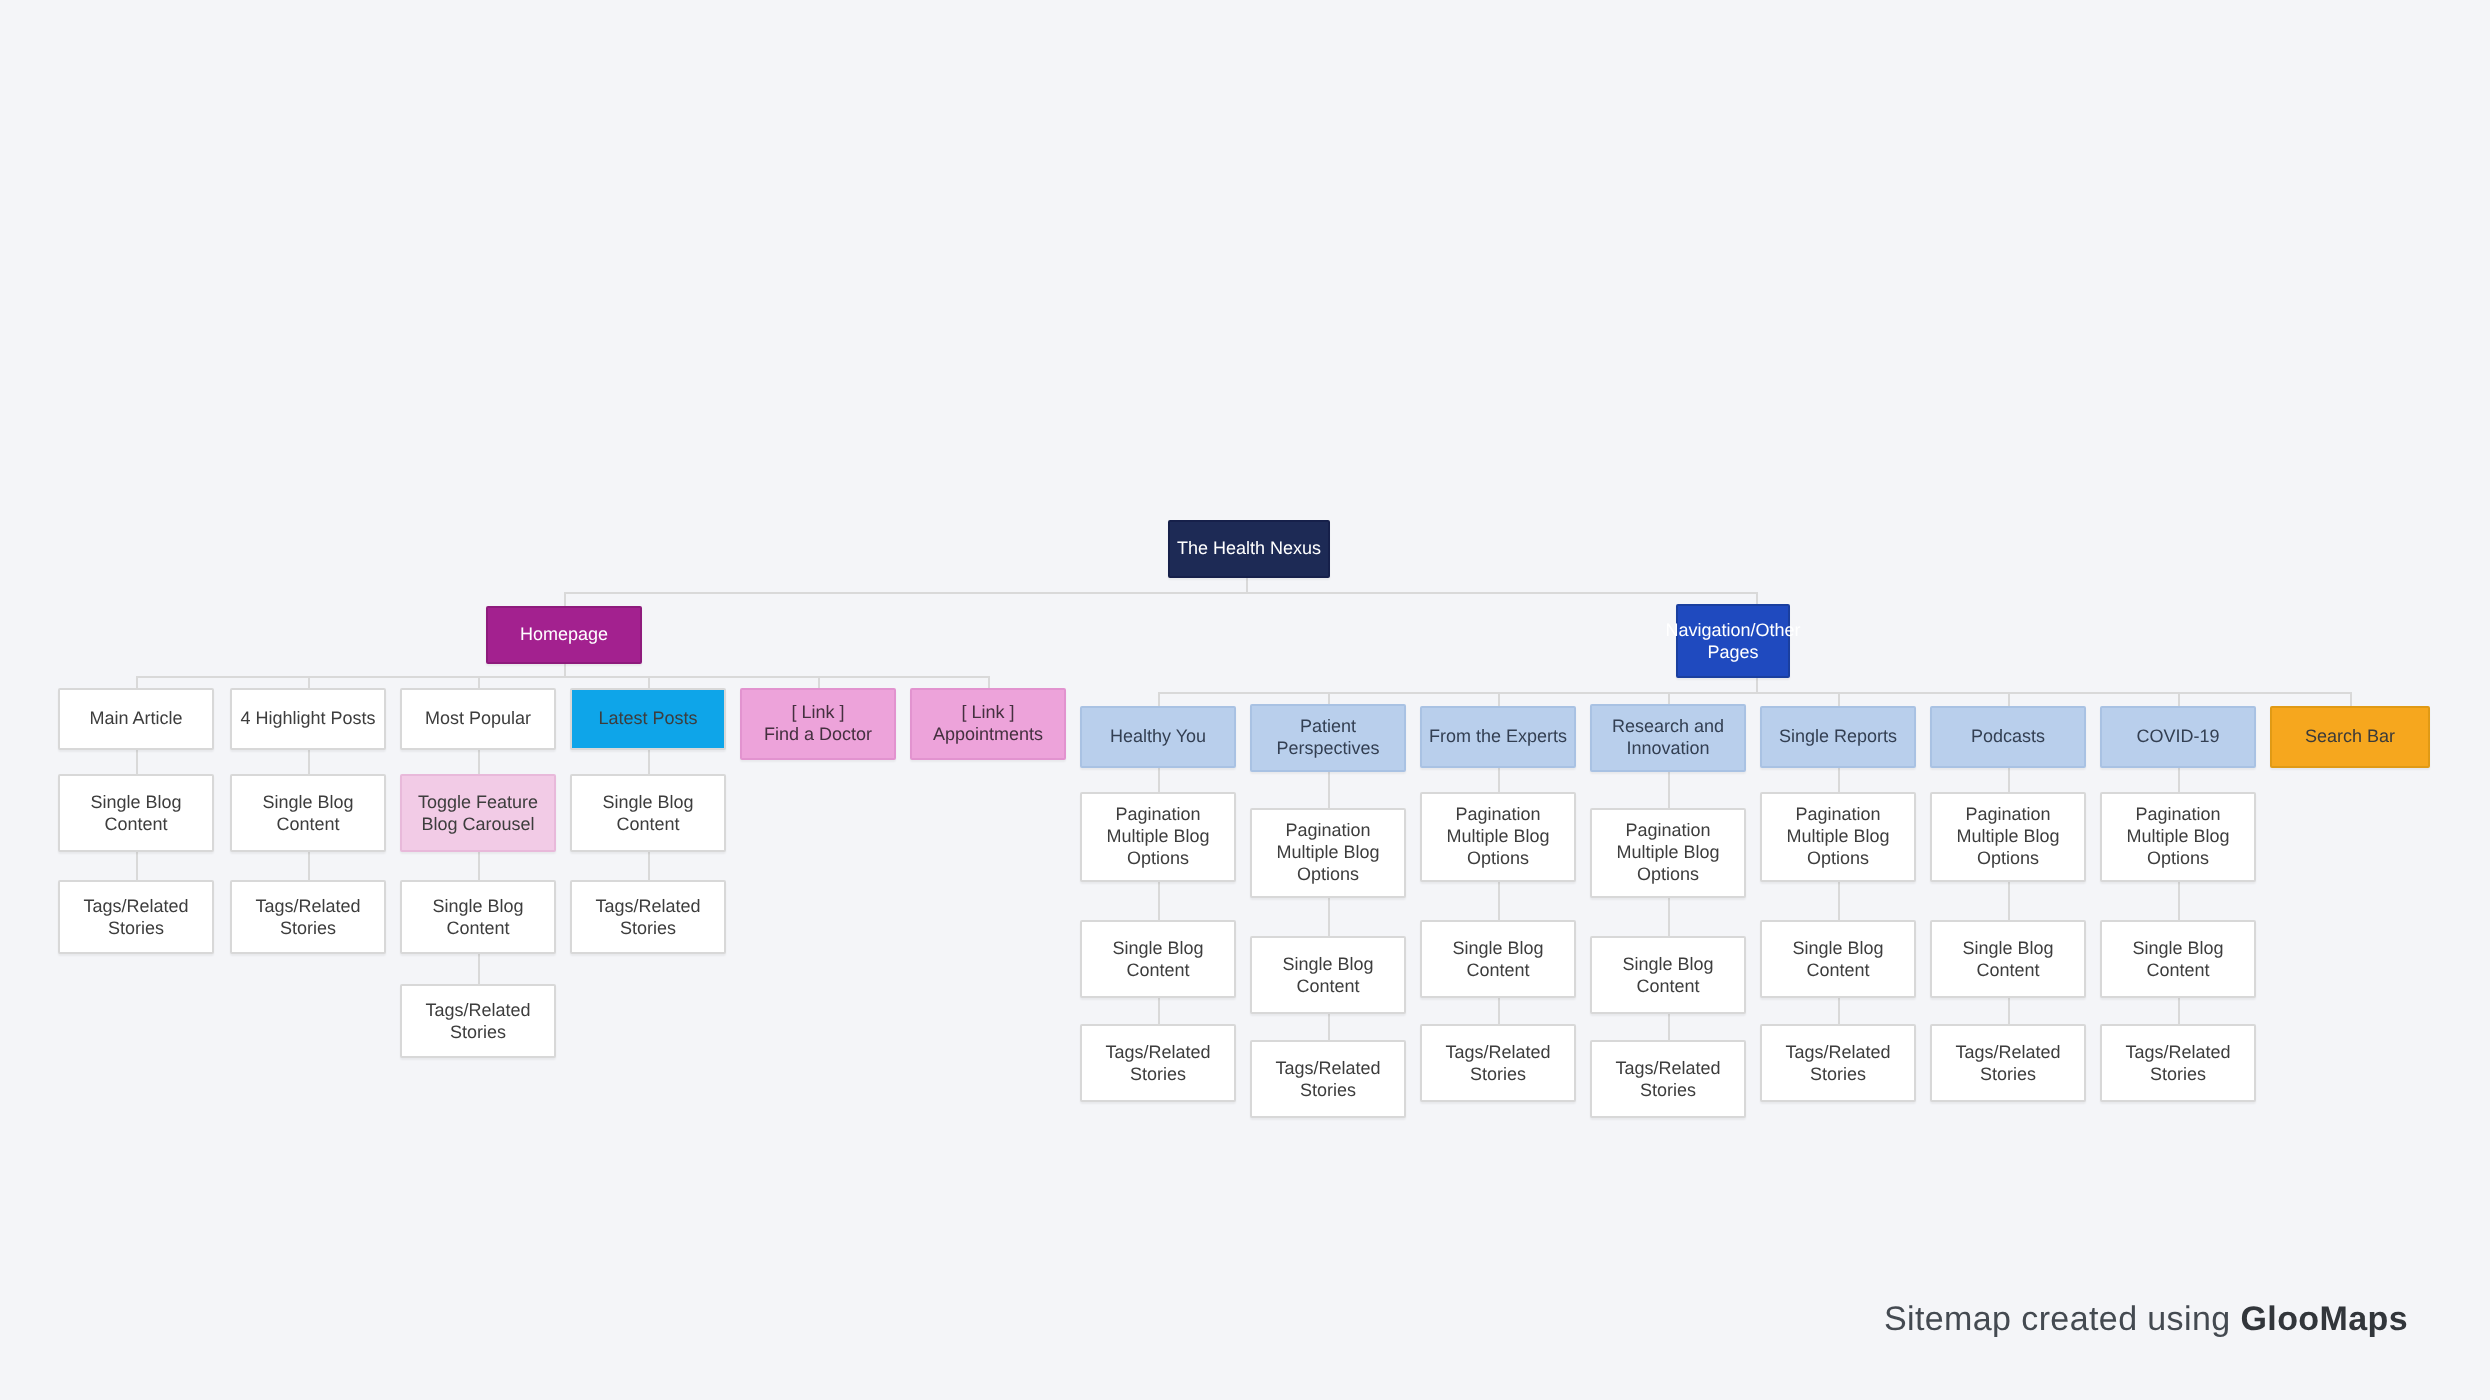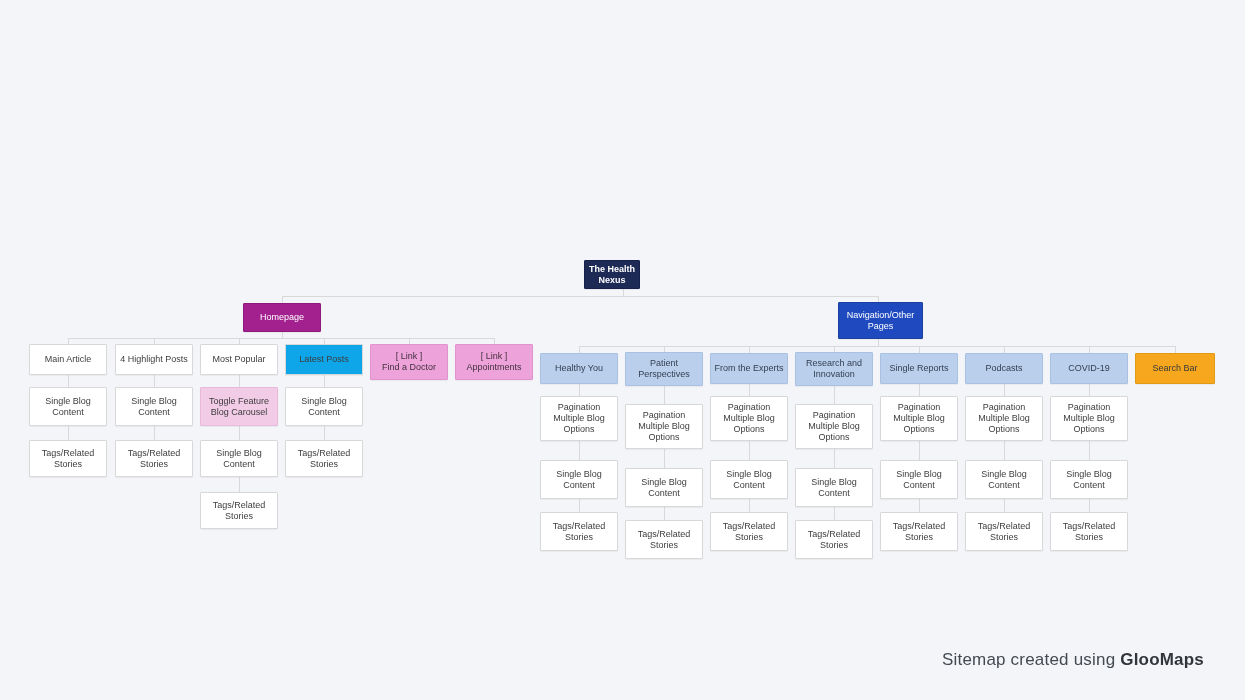--- a/index.html
+++ b/index.html
@@ -170,23 +170,23 @@
       <div class="conn" style="left: 1004px; top: 506px; width: 1px; height: 6px;"></div>
       <div class="conn" style="left: 1089px; top: 384px; width: 1px; height: 6px;"></div>
       <div class="conn" style="left: 1089px; top: 390px; width: 1px; height: 1px;"></div>
       <div class="conn" style="left: 1089px; top: 390px; width: 1px; height: 6px;"></div>
       <div class="conn" style="left: 1089px; top: 441px; width: 1px; height: 10px;"></div>
       <div class="conn" style="left: 1089px; top: 451px; width: 1px; height: 1px;"></div>
       <div class="conn" style="left: 1089px; top: 451px; width: 1px; height: 9px;"></div>
       <div class="conn" style="left: 1089px; top: 499px; width: 1px; height: 7px;"></div>
       <div class="conn" style="left: 1089px; top: 506px; width: 1px; height: 1px;"></div>
       <div class="conn" style="left: 1089px; top: 506px; width: 1px; height: 6px;"></div>
-      <div class="node" style="left: 584px; top: 260px; width: 56px; height: 29px; background: rgb(29, 42, 85); color: rgb(255, 255, 255); border-color: rgb(22, 32, 74); font-weight: bold;">The Health Nexus</div>
+      <div class="node" style="left: 584px; top: 260px; width: 81px; height: 29px; background: rgb(29, 42, 85); color: rgb(255, 255, 255); border-color: rgb(22, 32, 74);">The Health Nexus</div>
       <div class="node" style="left: 243px; top: 303px; width: 78px; height: 29px; background: rgb(163, 33, 143); color: rgb(255, 255, 255); border-color: rgb(142, 27, 124);">Homepage</div>
-      <div class="node" style="left: 838px; top: 302px; width: 85px; height: 37px; background: rgb(31, 74, 191); color: rgb(255, 255, 255); border-color: rgb(26, 63, 159);">Navigation/Other
+      <div class="node" style="left: 838px; top: 302px; width: 57px; height: 37px; background: rgb(31, 74, 191); color: rgb(255, 255, 255); border-color: rgb(26, 63, 159);">Navigation/Other
 Pages</div>
       <div class="node" style="left: 29px; top: 344px; width: 78px; height: 31px; background: rgb(255, 255, 255); color: rgb(61, 61, 61); border-color: rgb(216, 216, 216);">Main Article</div>
       <div class="node" style="left: 115px; top: 344px; width: 78px; height: 31px; background: rgb(255, 255, 255); color: rgb(61, 61, 61); border-color: rgb(216, 216, 216);">4 Highlight Posts</div>
       <div class="node" style="left: 200px; top: 344px; width: 78px; height: 31px; background: rgb(255, 255, 255); color: rgb(61, 61, 61); border-color: rgb(216, 216, 216);">Most Popular</div>
       <div class="node" style="left: 285px; top: 344px; width: 78px; height: 31px; background: #0ea5e9; color: rgb(61, 61, 61); border-color: rgb(216, 216, 216);">Latest Posts</div>
       <div class="node" style="left: 370px; top: 344px; width: 78px; height: 36px; background: rgb(237, 163, 218); color: rgb(68, 48, 63); border-color: rgb(226, 147, 207);">[ Link ]
 Find a Doctor</div>
       <div class="node" style="left: 455px; top: 344px; width: 78px; height: 36px; background: rgb(237, 163, 218); color: rgb(68, 48, 63); border-color: rgb(226, 147, 207);">[ Link ]
 Appointments</div>
       <div class="node" style="left: 29px; top: 387px; width: 78px; height: 39px; background: rgb(255, 255, 255); color: rgb(61, 61, 61); border-color: rgb(216, 216, 216);">Single Blog

